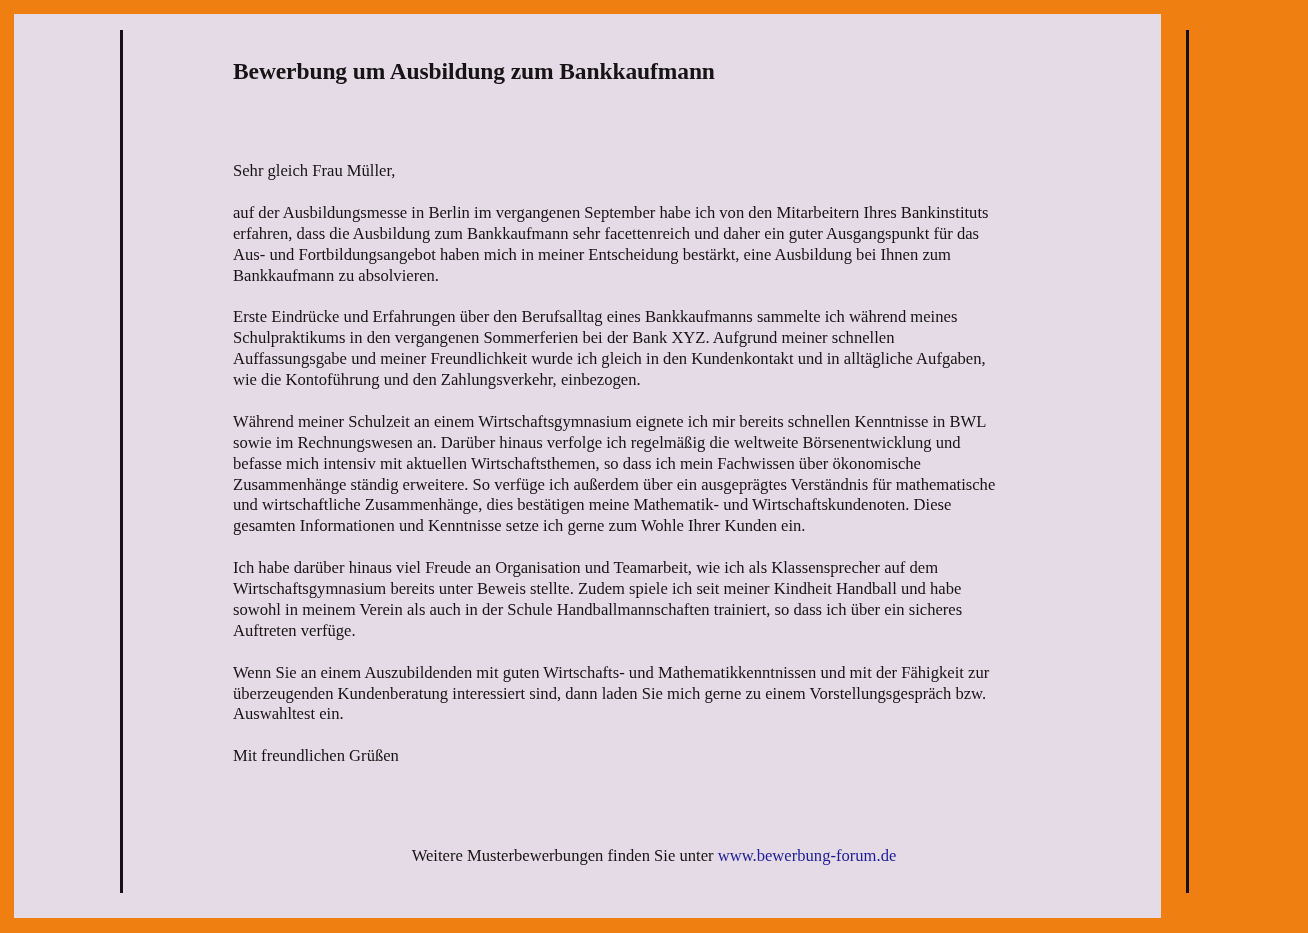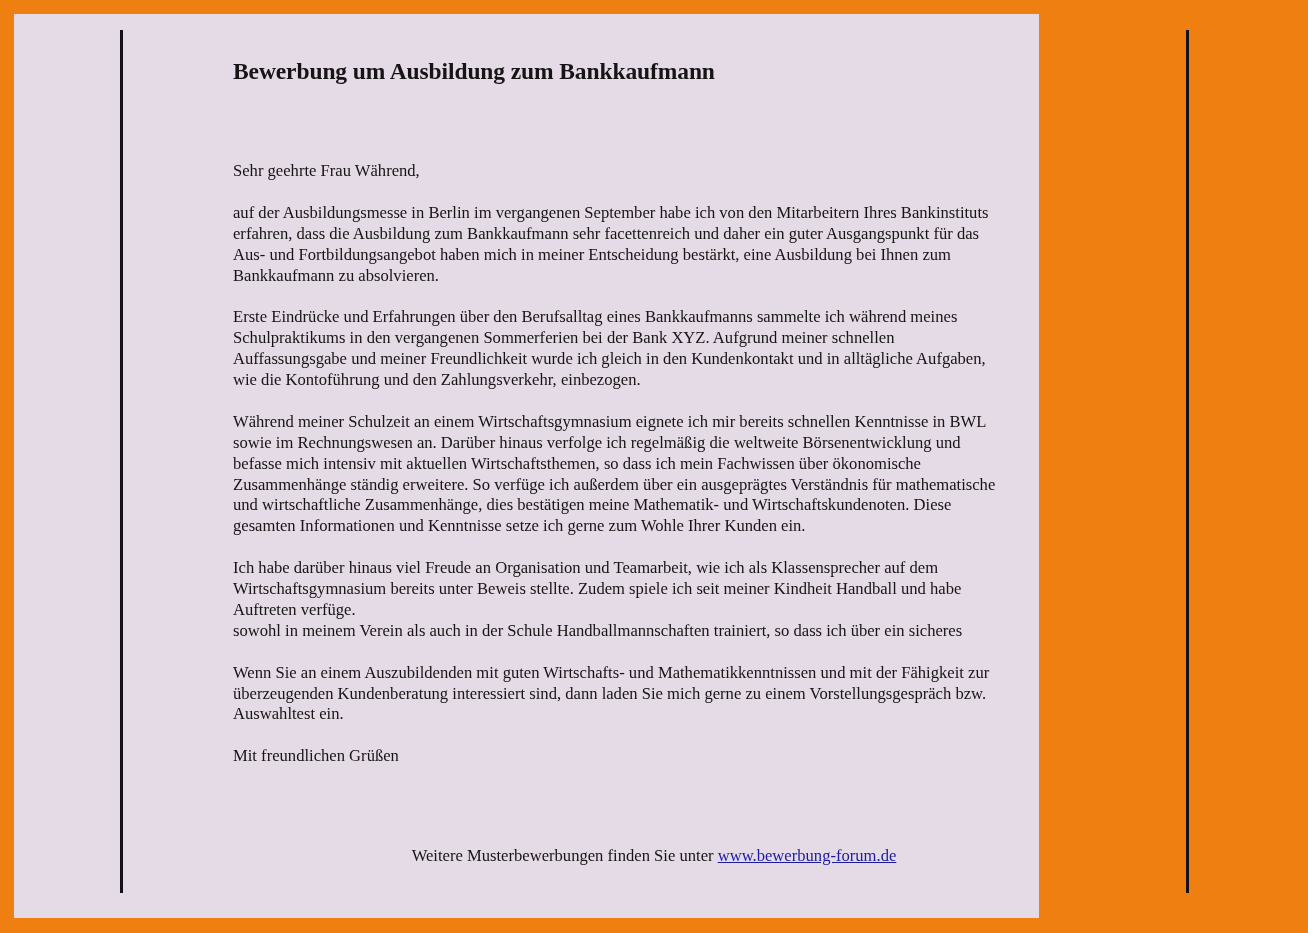--- a/index.html
+++ b/index.html
@@ -12,23 +12,24 @@
       background: #f07f12;
       position: relative;
       overflow: hidden;
       font-family: "Liberation Serif", "DejaVu Serif", serif;
       color: #161414;
     }
     .page {
       position: absolute;
       left: 14px;
       top: 14px;
-      width: 1025px;
+      width: 1117px;
       height: 904px;
       background: #e4dbe6;
+      padding-left: 30px;
     }
     .vline {
       position: absolute;
       width: 3px;
       background: #141218;
       top: 16px;
       height: 863px;
     }
     .vline.left { left: 106px; }
     .vline.right { left: 1172px; }
@@ -67,35 +68,34 @@
       position: absolute;
       top: 832px;
       left: 0;
       width: 1280px;
       text-align: center;
       font-size: 16.6px;
       white-space: nowrap;
     }
     .footer-note a {
       color: #1d1a9e;
-      text-decoration: underline;
     }
   </style>
 </head>
 <body>
 
 <div class="page">
   <div class="vline left"></div>
   <div class="vline right"></div>
 
   <div class="content">
     <h1 class="title">Bewerbung um Ausbildung zum Bankkaufmann</h1>
 
     <div class="body-text">
-      <p>Sehr geehrte Frau Während,</p>
+      <p>Sehr gleich Frau Müller,</p>
 
       <p>
         <span class="line">auf der Ausbildungsmesse in Berlin im vergangenen September habe ich von den Mitarbeitern Ihres Bankinstituts</span>
         <span class="line">erfahren, dass die Ausbildung zum Bankkaufmann sehr facettenreich und daher ein guter Ausgangspunkt für das</span>
         <span class="line">Aus- und Fortbildungsangebot haben mich in meiner Entscheidung bestärkt, eine Ausbildung bei Ihnen zum</span>
         <span class="line">Bankkaufmann zu absolvieren.</span>
       </p>
 
       <p>
         <span class="line">Erste Eindrücke und Erfahrungen über den Berufsalltag eines Bankkaufmanns sammelte ich während meines</span>
@@ -109,22 +109,22 @@
         <span class="line">sowie im Rechnungswesen an. Darüber hinaus verfolge ich regelmäßig die weltweite Börsenentwicklung und</span>
         <span class="line">befasse mich intensiv mit aktuellen Wirtschaftsthemen, so dass ich mein Fachwissen über ökonomische</span>
         <span class="line">Zusammenhänge ständig erweitere. So verfüge ich außerdem über ein ausgeprägtes Verständnis für mathematische</span>
         <span class="line">und wirtschaftliche Zusammenhänge, dies bestätigen meine Mathematik- und Wirtschaftskundenoten. Diese</span>
         <span class="line">gesamten Informationen und Kenntnisse setze ich gerne zum Wohle Ihrer Kunden ein.</span>
       </p>
 
       <p>
         <span class="line">Ich habe darüber hinaus viel Freude an Organisation und Teamarbeit, wie ich als Klassensprecher auf dem</span>
         <span class="line">Wirtschaftsgymnasium bereits unter Beweis stellte. Zudem spiele ich seit meiner Kindheit Handball und habe</span>
+        <span class="line">sowohl in meinem Verein als auch in der Schule Handballmannschaften trainiert, so dass ich über ein sicheres</span>
         <span class="line">Auftreten verfüge.</span>
-        <span class="line">sowohl in meinem Verein als auch in der Schule Handballmannschaften trainiert, so dass ich über ein sicheres</span>
       </p>
 
       <p>
         <span class="line">Wenn Sie an einem Auszubildenden mit guten Wirtschafts- und Mathematikkenntnissen und mit der Fähigkeit zur</span>
         <span class="line">überzeugenden Kundenberatung interessiert sind, dann laden Sie mich gerne zu einem Vorstellungsgespräch bzw.</span>
         <span class="line">Auswahltest ein.</span>
       </p>
 
       <p>Mit freundlichen Grüßen</p>
     </div>

